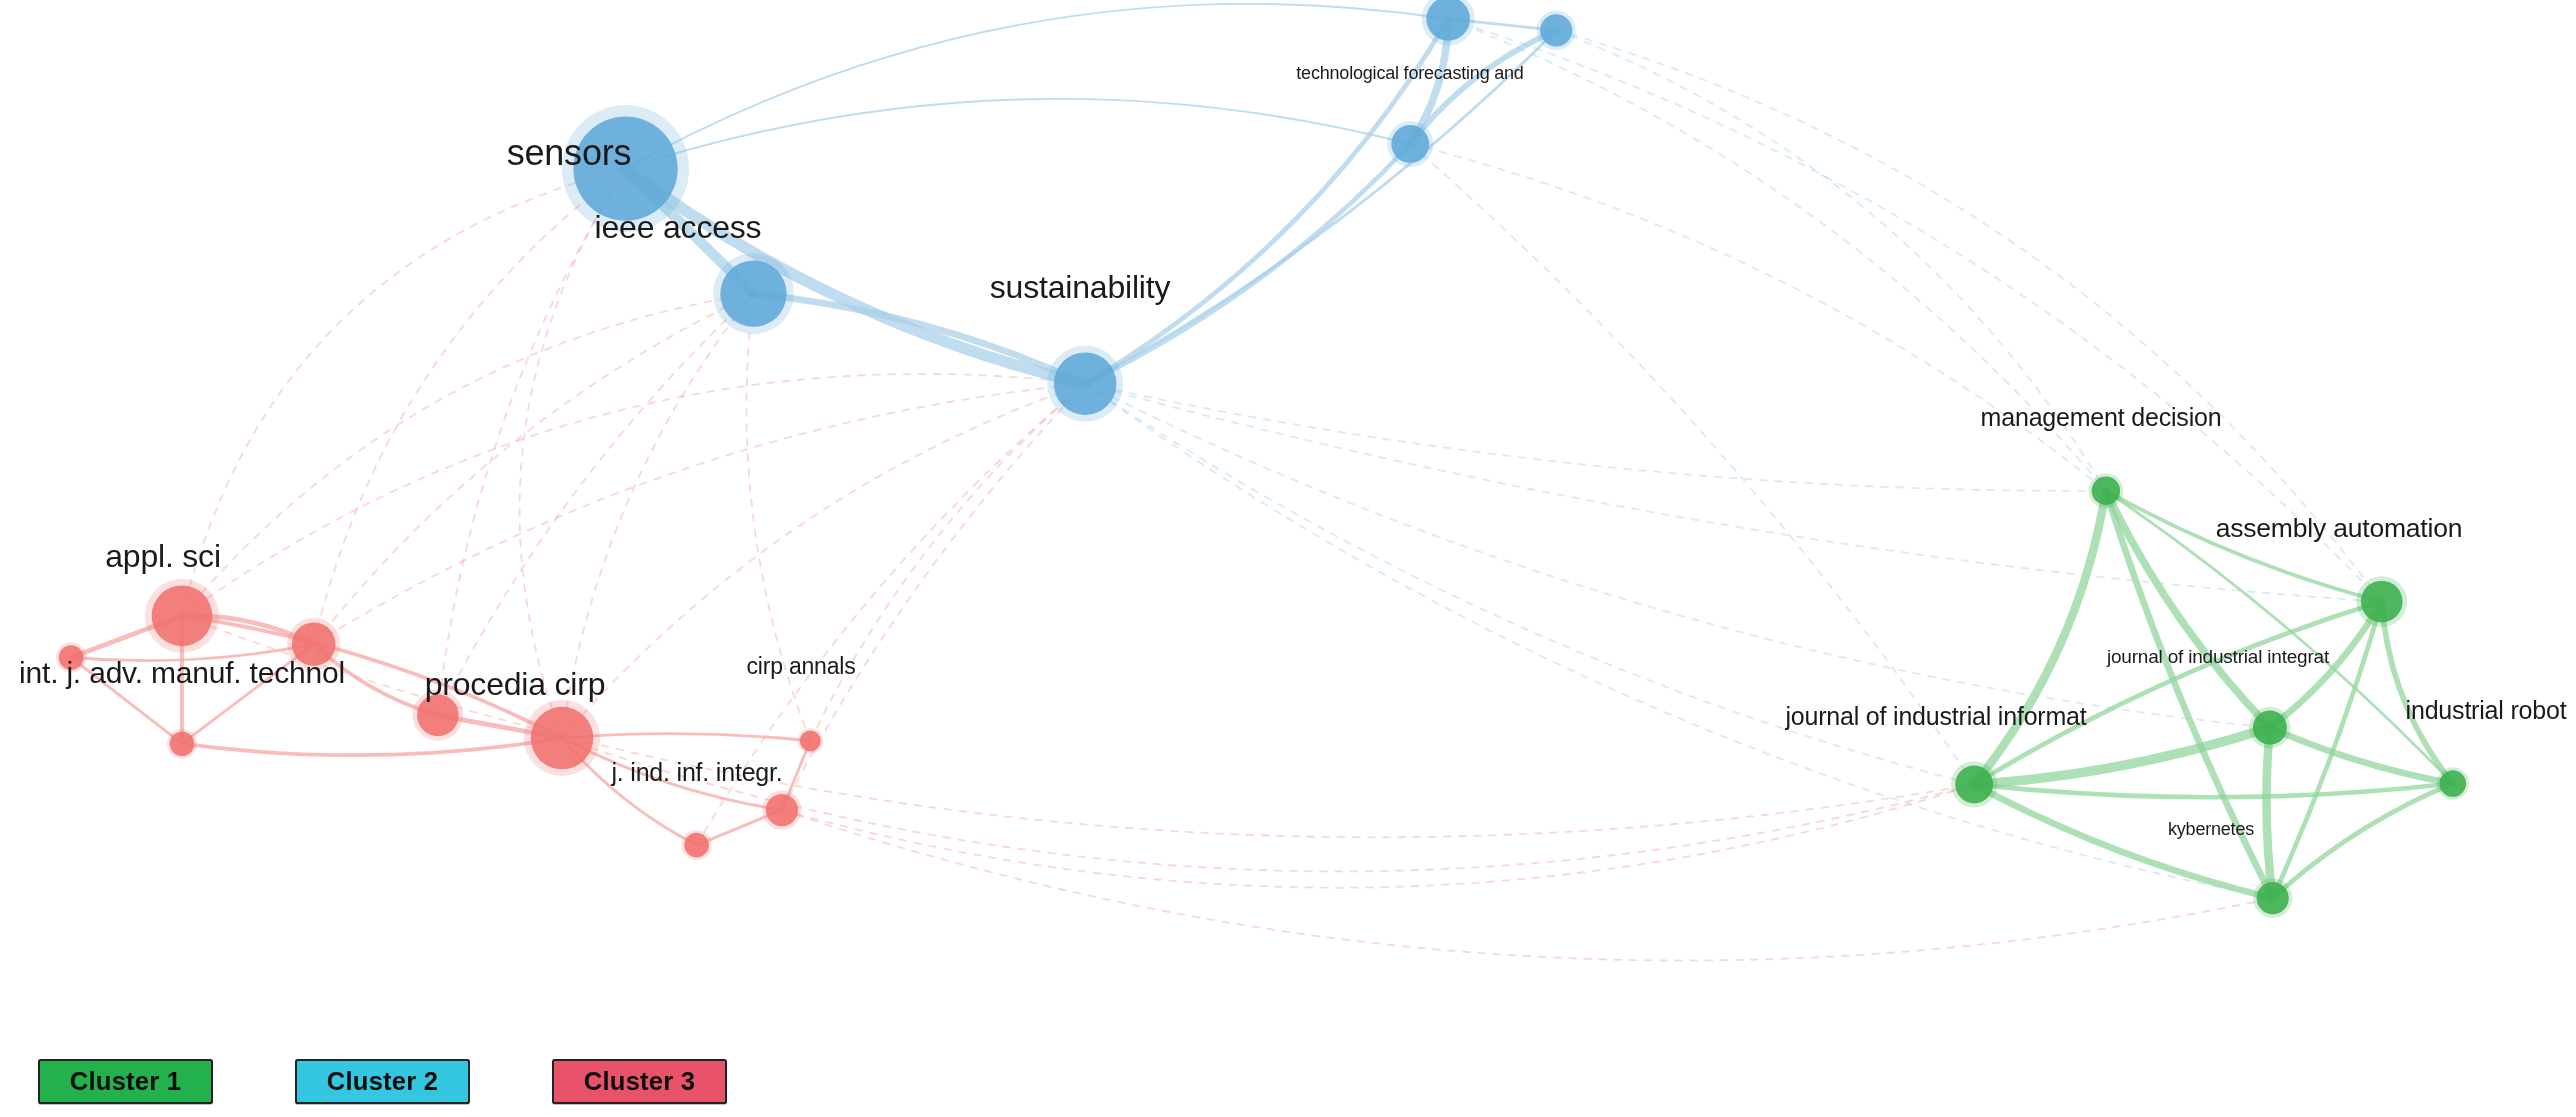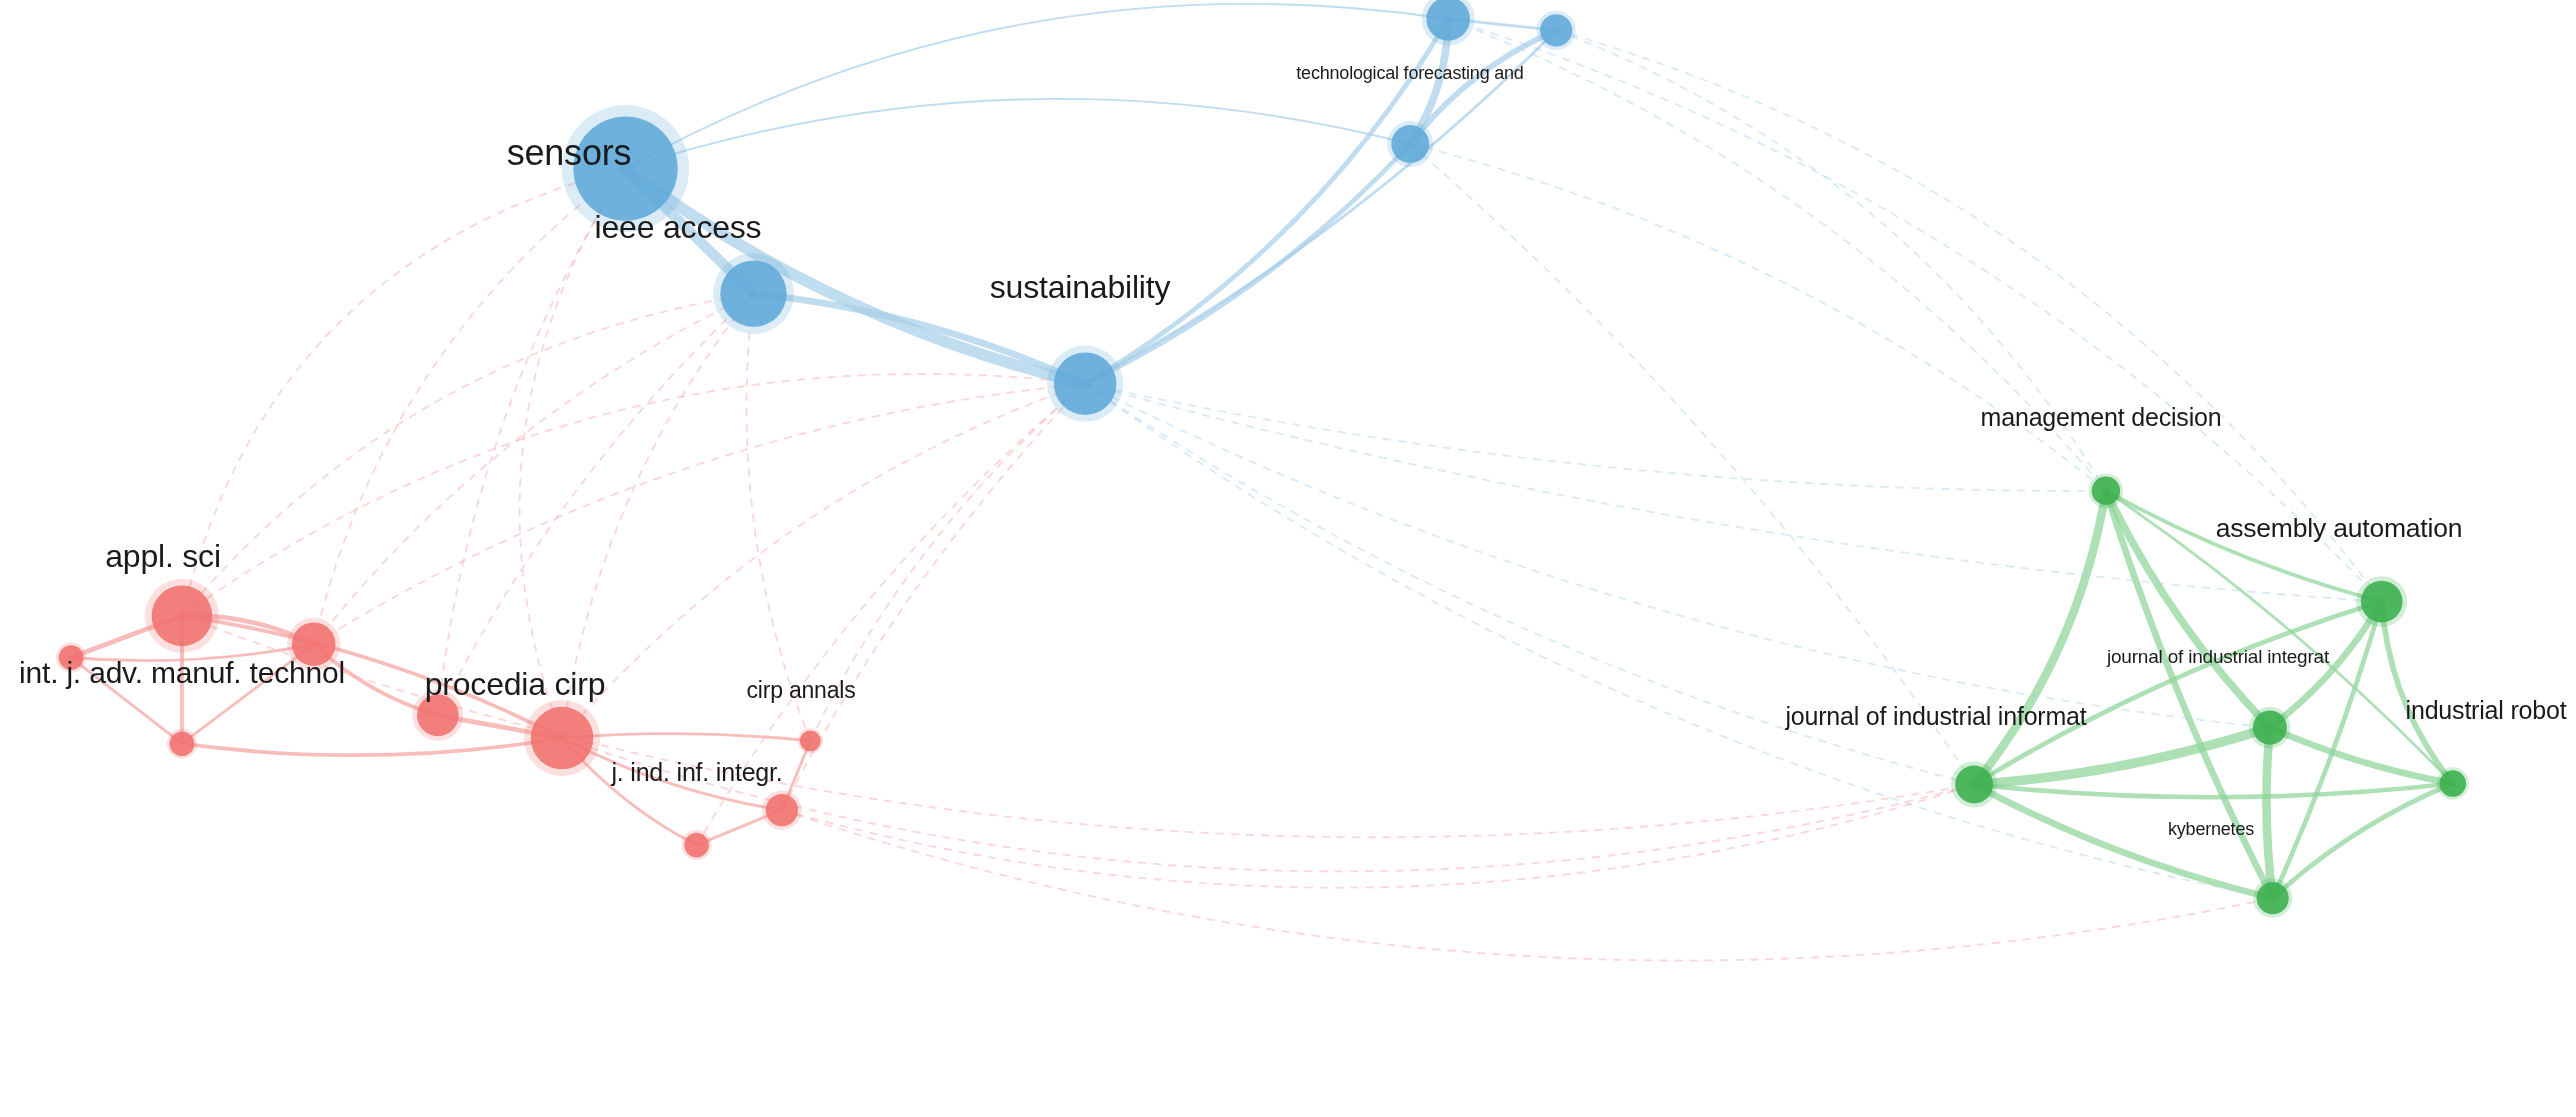--- a/index.html
+++ b/index.html
@@ -216,24 +216,35 @@
   </svg>
 
   <div id="labels-layer">
       <div class="node-label" style="left: 569px; top: 153px; font-size: 36px;">sensors</div>
       <div class="node-label" style="left: 678px; top: 227px; font-size: 32px;">ieee access</div>
       <div class="node-label" style="left: 1080px; top: 287px; font-size: 32px;">sustainability</div>
       <div class="node-label" style="left: 1410px; top: 73px; font-size: 18px;">technological forecasting and</div>
       <div class="node-label" style="left: 163px; top: 556px; font-size: 32px;">appl. sci</div>
       <div class="node-label" style="left: 182px; top: 673px; font-size: 30px;">int. j. adv. manuf. technol</div>
       <div class="node-label" style="left: 515px; top: 684px; font-size: 32px;">procedia cirp</div>
-      <div class="node-label" style="left: 801px; top: 666px; font-size: 23px; margin-top: 24px;">cirp annals</div>
+      <div class="node-label" style="left: 801px; top: 666px; font-size: 23px;">cirp annals</div>
       <div class="node-label" style="left: 697px; top: 772px; font-size: 25px;">j. ind. inf. integr.</div>
       <div class="node-label" style="left: 2101px; top: 417px; font-size: 25px;">management decision</div>
       <div class="node-label" style="left: 2339px; top: 528px; font-size: 26.5px;">assembly automation</div>
       <div class="node-label" style="left: 2218px; top: 657px; font-size: 19px;">journal of industrial integrat</div>
       <div class="node-label" style="left: 1936px; top: 716px; font-size: 25px;">journal of industrial informat</div>
       <div class="node-label" style="left: 2486px; top: 710px; font-size: 25px;">industrial robot</div>
       <div class="node-label" style="left: 2211px; top: 829px; font-size: 18px;">kybernetes</div>
     </div>
 
+  <div id="legend">
+    <div class="legend-item" id="legend-cluster-1" style="background: rgb(34, 177, 76); border-color: rgb(34, 34, 34);">
+      <span>Cluster 1</span>
+    </div>
+    <div class="legend-item" id="legend-cluster-2" style="background: rgb(53, 198, 224); border-color: rgb(34, 34, 34);">
+      <span>Cluster 2</span>
+    </div>
+    <div class="legend-item" id="legend-cluster-3" style="background: rgb(232, 83, 106); border-color: rgb(34, 34, 34);">
+      <span>Cluster 3</span>
+    </div>
+  </div>
 </div>
 
 
 </body></html>

